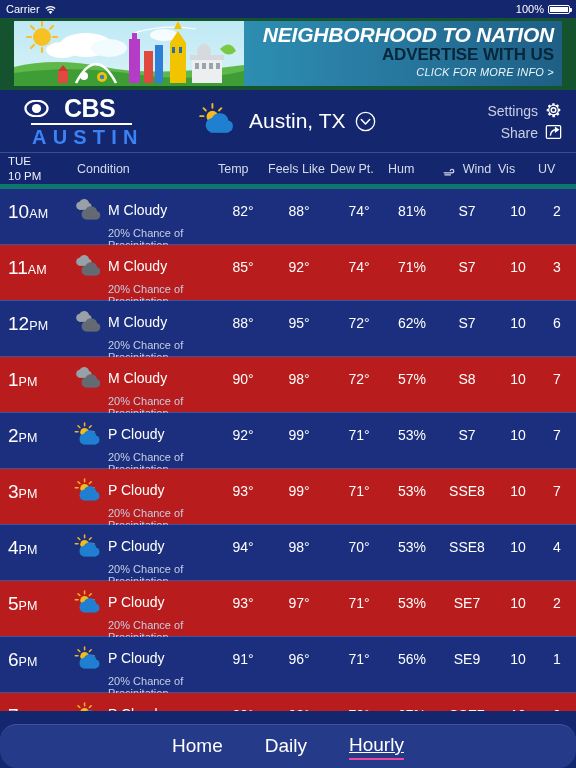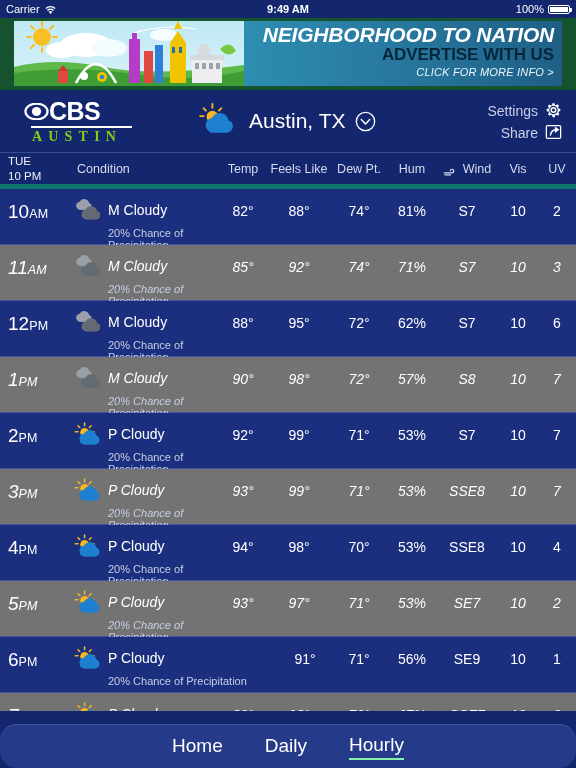--- a/index.html
+++ b/index.html
@@ -71,30 +71,30 @@
     letter-spacing: 0.2px;
   }
 
   
   .header {
     height: 62px; background: #14266e;
     display: flex; align-items: center; padding: 0 10px;
     position: relative;
   }
   .logo { width: 126px; padding-left: 14px; }
-  .logo-top { display: flex; align-items: center; gap: 0; }
+  .logo-top { display: flex; align-items: center; gap: 15px; }
   .cbs-eye { width: 25px; height: 17px; }
   .cbs-word {
     color: #fff; font-size: 25px; font-weight: bold; letter-spacing: -0.6px;
     line-height: 1;
   }
   .logo-rule { height: 2px; background: #fff; margin: 2px 0 2px 0; width: 101px; margin-left: 7px; }
   .logo-bottom {
-    color: #84cc16; font-size: 14px; font-weight: bold; letter-spacing: 6.2px;
-    line-height: 1; padding-left: 8px; font-family: Liberation Serif, serif;
+    color: #3b82f6; font-size: 20px; font-weight: bold; letter-spacing: 6.2px;
+    line-height: 1; padding-left: 8px;
   }
   .loc {
     display: flex; align-items: center; gap: 9px;
     position: absolute; left: 198px; top: 50%; transform: translateY(-50%);
   }
   .loc-name { color: #ffffff; font-size: 21px; }
   .chev-circle { width: 21px; height: 21px; }
   .hdr-right {
     position: absolute; right: 14px; top: 50%; transform: translateY(-50%);
     display: flex; flex-direction: column; align-items: flex-end; gap: 5px;
@@ -111,39 +111,39 @@
     height: 36px; background: #14266e;
     display: flex; align-items: center;
     color: #d5dbeb; font-size: 12px;
     border-bottom: 5px solid #0f766e;
     position: relative;
   }
   .th-day {
     width: 74px; padding-left: 8px; line-height: 1.25; font-size: 11.5px; color: #eef1f8;
   }
   .th-cond { flex: 1; padding-left: 3px; font-size: 12.5px; }
-  .th-col { text-align: center; font-size: 12.5px; }
+  .th-col { text-align: left; font-size: 12.5px; }
   .w-temp { width: 50px; }
   .w-feels { width: 62px; }
   .w-dew { width: 58px; }
   .w-hum { width: 48px; }
   .w-wind { width: 62px; display: flex; align-items: center; justify-content: center; gap: 5px; }
   .w-vis { width: 40px; }
   .w-uv { width: 38px; }
   .wind-ic { width: 15px; height: 8px; display: inline-block; }
 
   
   .rows { height: 522px; overflow: hidden; position: relative; }
   .row {
     height: 56px; display: flex; align-items: flex-start;
     border-bottom: 1px solid #3e53a0;
     position: relative;
   }
   .row.odd  { background: #1b2f7e; }
-  .row.even { background: #737373; font-style: italic; }
+  .row.even { background: #b91c1c; }
   .r-time {
     width: 74px; padding-left: 8px; color: #ffffff;
     display: flex; align-items: baseline; padding-top: 12px;
   }
   .r-time .num { font-size: 19px; }
   .r-time .mer { font-size: 12.5px; letter-spacing: 0.2px; }
   .r-ic { width: 34px; padding-top: 9px; }
   .r-mid { flex: 1; padding-top: 13px; }
   .r-cond { color: #ffffff; font-size: 14px; }
   .r-precip { color: #c6cfe6; font-size: 11px; margin-top: 9px; }
@@ -153,37 +153,36 @@
 
   
   .tabbar {
     position: absolute; left: 0; bottom: 0; width: 576px; height: 44px;
     background: #253a88;
     display: flex; align-items: center; justify-content: center; gap: 42px;
     border-top: 1px solid #3e53a0;
     border-radius: 17px;
   }
   .tab { color: #ffffff; font-size: 19px; padding-bottom: 2px; }
-  .tab.active { border-bottom: 2px solid #86efac; }
+  .tab.active { border-bottom: 2px solid #ec4899; text-decoration: underline; }
 </style>
 </head>
 <body>
 
 <div class="statusbar">
   <div class="sb-left">
     <span>Carrier</span>
     <span class="wifi-icon">
       <svg viewBox="0 0 16 12" width="11" height="9">
         <path d="M8 11.2 L5.2 7.8 a4.4 4.4 0 0 1 5.6 0 Z" fill="#fff"></path>
         <path d="M2.9 5.1 a7.5 7.5 0 0 1 10.2 0 l-1.3 1.5 a5.6 5.6 0 0 0 -7.6 0 Z" fill="#fff"></path>
         <path d="M0.6 2.5 a10.8 10.8 0 0 1 14.8 0 l-1.2 1.4 a9 9 0 0 0 -12.4 0 Z" fill="#fff"></path>
       </svg>
     </span>
   </div>
-  <div class="sb-center">9:49 AM</div>
   <div class="sb-right">
     <span>100%</span>
     <span class="batt">
         <i></i>
       </span>
   </div>
 </div>
 
 <div class="ad-wrap">
   <div class="ad">
@@ -564,20 +563,21 @@
           </g>
           <circle cx="12" cy="11.4" r="4.9" fill="#f5b820"></circle>
           <path d="M11 25 a6 6 0 0 1 0.3 -11.8 a7.4 7.4 0 0 1 13.9 2 a5 5 0 0 1 -0.9 9.8 Z" fill="#1f7fd0"></path>
           <rect x="9.5" y="22" width="16.5" height="3.2" rx="1.6" fill="#1f7fd0"></rect>
         </svg></div>
       <div class="r-mid">
         <div class="r-cond">P Cloudy</div>
         <div class="r-precip">20% Chance of Precipitation</div>
       </div>
       <div class="r-col w-temp">91°</div>
+      <div class="r-col w-feels">96°</div>
       <div class="r-col w-dew">71°</div>
       <div class="r-col w-hum">56%</div>
       <div class="r-col w-wind">SE9</div>
       <div class="r-col w-vis">10</div>
       <div class="r-col w-uv">1</div>
     </div>
     <div class="row even">
       <div class="r-time">
         <span class="num">7</span>
       </div>

